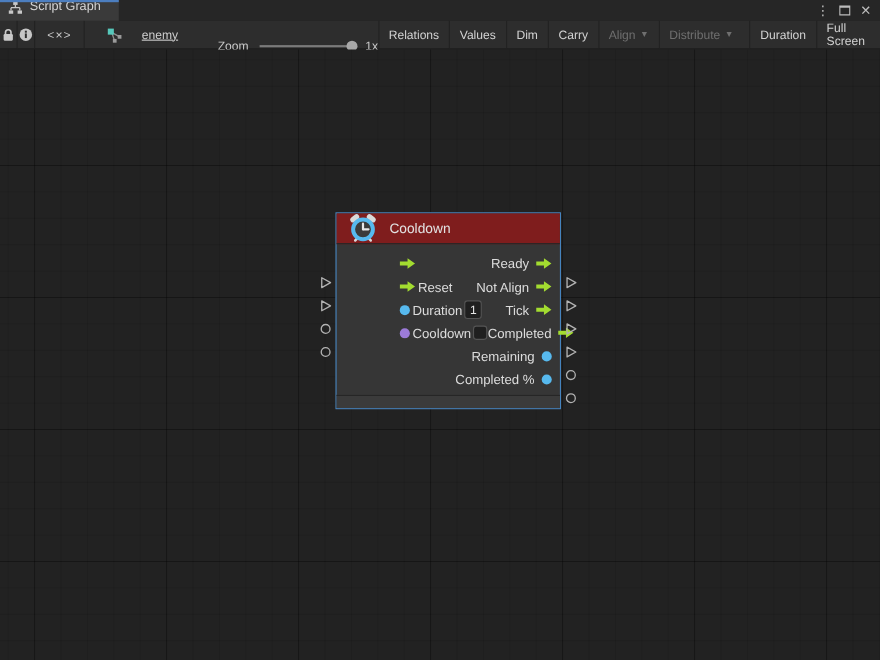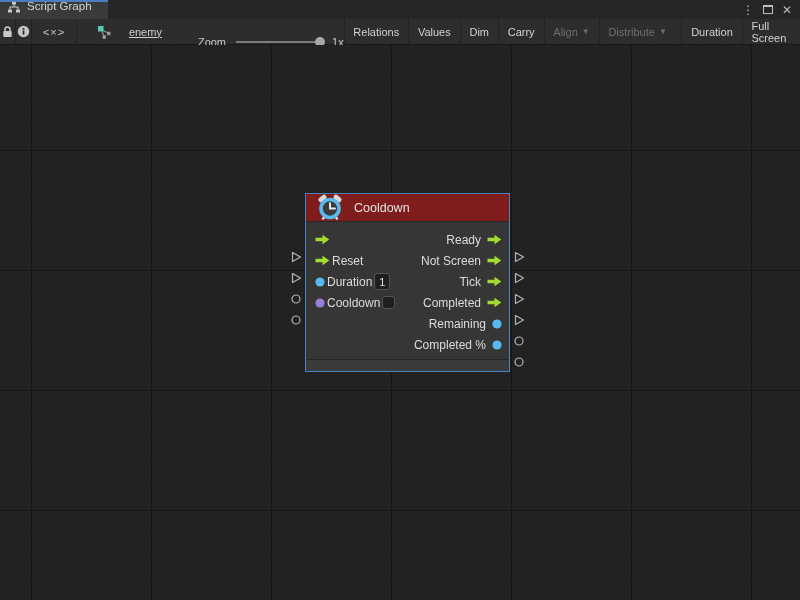--- a/index.html
+++ b/index.html
@@ -41,21 +41,21 @@
       linear-gradient(to right, rgba(0,0,0,0.10) 1px, transparent 1px),
       linear-gradient(to bottom, rgba(0,0,0,0.10) 1px, transparent 1px);
     background-size:120px 120px, 120px 120px, 24px 24px, 24px 24px;
     background-position:31px 0, 0 105px, 7px 0, 0 9px;
   }
 
   
   .node { position:absolute; left:305px; top:148px; width:205px; border:1px solid #4583be; background:#363636; }
   .node-header { height:28px; background:#7f1d1d; border-bottom:1px solid #262626; display:flex; align-items:center; gap:9px; padding:0 9px; cursor:default; }
   .node-title { color:#e2e2e2; font-size:12.5px; }
-  .node-body { padding:7px 0 4px; }
+  .node-body { padding:7px 0 4px;margin-left:48px; }
   .port-row { height:21px; display:flex; align-items:center; justify-content:space-between; padding:0 7px 0 9px; }
   .pgroup { display:flex; align-items:center; gap:2px; }
   .pgroup.right { gap:6px; }
   .plabel { color:#dcdcdc; font-size:12px; white-space:nowrap; }
   .value-box { min-width:16px; height:17px; background:#1f1f1f; border:1px solid #545454; border-radius:3px; color:#e6e6e6; font-size:11px; display:flex; align-items:center; justify-content:center; padding:0 4px; cursor:text; }
   .checkbox { width:13px; height:13px; background:#1f1f1f; border:1px solid #545454; border-radius:3px; cursor:default; }
   .node-footer { height:12px; background:#3b3b3b; border-top:1px solid #262626; }
 
   .ext-port { position:absolute; width:12px; height:12px; cursor:crosshair; }
   svg { display:block; }
@@ -195,21 +195,21 @@
         </div>
 
         <div class="port-row">
           <div class="pgroup">
             <svg width="15" height="11" viewBox="0 0 15 11">
                 <path d="M0.5 3.7 H7.5 V0.7 L14.3 5.5 L7.5 10.3 V7.3 H0.5 Z" fill="#a3dc30"></path>
               </svg>
             <span class="plabel">Reset</span>
           </div>
           <div class="pgroup right">
-            <span class="plabel">Not Screen</span>
+            <span class="plabel">Not Align</span>
             <svg width="15" height="11" viewBox="0 0 15 11">
                 <path d="M0.5 3.7 H7.5 V0.7 L14.3 5.5 L7.5 10.3 V7.3 H0.5 Z" fill="#a3dc30"></path>
               </svg>
           </div>
         </div>
 
         <div class="port-row">
           <div class="pgroup">
             <svg width="10" height="10" viewBox="0 0 10 10">
                 <circle cx="5" cy="5" r="4.6" fill="#57b9ee"></circle>

